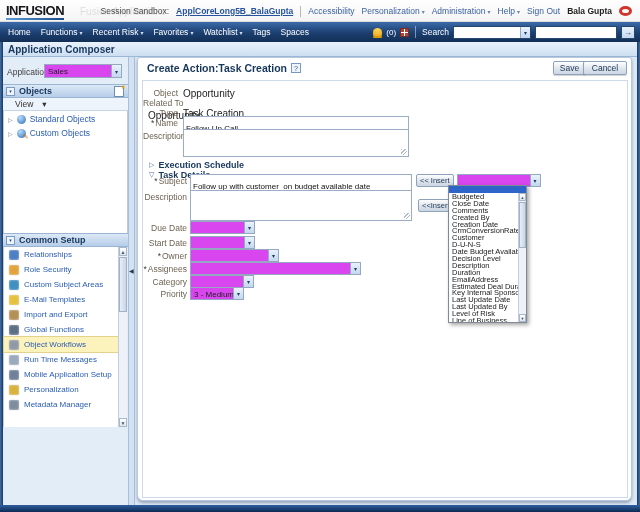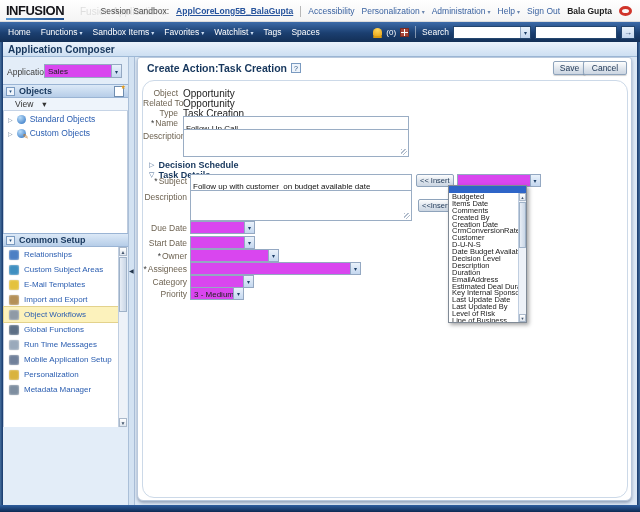--- a/index.html
+++ b/index.html
@@ -117,21 +117,21 @@
                 border:1px solid #b9c9dd; border-radius:3px 3px 6px 6px;
                 box-shadow:0 2px 3px rgba(20,40,80,.35); }
   .mtitle { position:absolute; left:9px; top:4px; font-size:10.5px; font-weight:bold;
             color:#16365c; display:flex; align-items:center; gap:4px; }
   .help-ico { width:10px; height:10px; border:1px solid #7a9ac0; background:#eef4fb; font-size:7px;
               font-weight:normal; color:#27507f; display:flex; align-items:center; justify-content:center; }
   .btn { position:absolute; top:3px; height:14px; background:linear-gradient(#fefefe,#dde4ec 60%,#ccd6e2);
          border:1px solid #8ea3bb; border-radius:2px; font-size:8.5px; color:#223a58;
          font-family:inherit; box-shadow:0 1px 1px rgba(0,0,0,.18); }
   .formbox { position:absolute; left:4px; top:22px; width:486px; height:418px;
-             border:1px solid #ccd9e8; border-radius:12px; background:#fff; }
+             border:1px solid #ccd9e8; border-radius:0; background:#fff; }
   .frow { position:absolute; display:flex; align-items:flex-start; }
   .lbl { font-size:8.5px; color:#6e6352; text-align:right; padding-top:2px; white-space:nowrap; }
   .lblw1 { width:35px; } .lblw2 { width:44px; }
   .req { color:#3a3a3a; margin-right:1px; }
   .val { font-size:10px; color:#222; margin-left:5px; padding-top:2px; }
   .tin { height:25px; border:1px solid #9aadc4; font-size:8px; font-family:inherit;
          padding:0 2px; color:#111; }
   .tarea { border:1px solid #9aadc4; background:#fff; position:relative; }
   .grip { position:absolute; right:1px; bottom:1px; width:6px; height:6px;
           background:repeating-linear-gradient(135deg,#b0bccc 0 1px,transparent 1px 2.6px); }
@@ -197,21 +197,21 @@
   </div>
 
   <div class="navbar">
     <div class="nav-items">
       <a href="#">Home</a>
       <a href="#">
           <span>Functions</span>
           <span class="caret">▾</span>
         </a>
       <a href="#">
-          <span>Sandbox Items</span>
+          <span>Recent Risk</span>
           <span class="caret">▾</span>
         </a>
       <a href="#">
           <span>Favorites</span>
           <span class="caret">▾</span>
         </a>
       <a href="#">
           <span>Watchlist</span>
           <span class="caret">▾</span>
         </a>
@@ -274,44 +274,48 @@
       <span class="collapse-box">▾</span>
       <span class="ptitle">Common Setup</span>
     </div>
     <div class="cs-list">
 
         <div class="cs-item">
           <span class="cs-icon" style="background: rgb(77, 127, 196);"></span>
           <a href="#">Relationships</a>
         </div>
 
+        <div class="cs-item">
+          <span class="cs-icon" style="background: rgb(226, 163, 60);"></span>
+          <a href="#">Role Security</a>
+        </div>
 
         <div class="cs-item">
           <span class="cs-icon" style="background: rgb(63, 143, 192);"></span>
           <a href="#">Custom Subject Areas</a>
         </div>
 
         <div class="cs-item">
           <span class="cs-icon" style="background: rgb(228, 194, 62);"></span>
           <a href="#">E-Mail Templates</a>
         </div>
 
         <div class="cs-item">
           <span class="cs-icon" style="background: rgb(180, 144, 88);"></span>
           <a href="#">Import and Export</a>
+        </div>
+
+        <div class="cs-item">
+          <span class="cs-icon" style="background: rgb(93, 111, 133);"></span>
+          <a href="#">Global Functions</a>
         </div>
 
         <div class="cs-item selected">
           <span class="cs-icon" style="background: rgb(143, 154, 166);"></span>
           <a href="#">Object Workflows</a>
-        </div>
-
-        <div class="cs-item">
-          <span class="cs-icon" style="background: rgb(93, 111, 133);"></span>
-          <a href="#">Global Functions</a>
         </div>
 
         <div class="cs-item">
           <span class="cs-icon" style="background: rgb(154, 169, 187);"></span>
           <a href="#">Run Time Messages</a>
         </div>
 
         <div class="cs-item">
           <span class="cs-icon" style="background: rgb(112, 128, 154);"></span>
           <a href="#">Mobile Application Setup</a>
@@ -345,21 +349,21 @@
     </div>
     <button class="btn" style="left:408px; width:33px;margin-left:7px;">Save</button>
     <button class="btn" style="left:445px; width:44px;">Cancel</button>
 
     <div class="formbox">
 
       <div class="frow" style="left:0; top:5px;">
         <span class="lbl lblw1">Object</span>
         <span class="val">Opportunity</span>
       </div>
-      <div class="frow" style="left:0; top:15px;">
+      <div class="frow" style="left:0; top:15px;flex-direction:column;">
         <span class="lbl lblw1">Related To</span>
         <span class="val">Opportunity</span>
       </div>
       <div class="frow" style="left:0; top:25px;">
         <span class="lbl lblw1">Type</span>
         <span class="val">Task Creation</span>
       </div>
 
       <div class="frow" style="left:0; top:35px;">
         <span class="lbl lblw1"><span class="req">*</span><span>Name</span></span>
@@ -368,21 +372,21 @@
 
       <div class="frow" style="left:0; top:48px;">
         <span class="lbl lblw1">Description</span>
         <div class="tarea" style="margin-left:5px; width:226px; height:28px;">
           <span class="grip"></span>
         </div>
       </div>
 
       <div class="sect" style="left:6px; top:79px;">
         <span class="tri">▷</span>
-        <span>Decision Schedule</span>
+        <span>Execution Schedule</span>
       </div>
       <div class="sect" style="left:6px; top:89px;">
         <span class="tri">▽</span>
         <span>Task Details</span>
       </div>
 
       <div class="frow" style="left:0; top:93px;">
         <span class="lbl lblw2"><span class="req">*</span><span>Subject</span></span>
         <input class="tin" style="margin-left: 3px; width: 222px;" value="Follow up with customer  on budget available date">
         <button class="ibtn" style="margin-left:4px;">&lt;&lt; Insert</button>
@@ -444,21 +448,21 @@
       </div>
     </div>
   </div>
 
   <div class="ddl">
     <div class="hl"></div>
     <div class="opts">
 
         <div class="opt">Budgeted</div>
 
-        <div class="opt">Items Date</div>
+        <div class="opt">Close Date</div>
 
         <div class="opt">Comments</div>
 
         <div class="opt">Created By</div>
 
         <div class="opt">Creation Date</div>
 
         <div class="opt">CrmConversionRate</div>
 
         <div class="opt">Customer</div>

